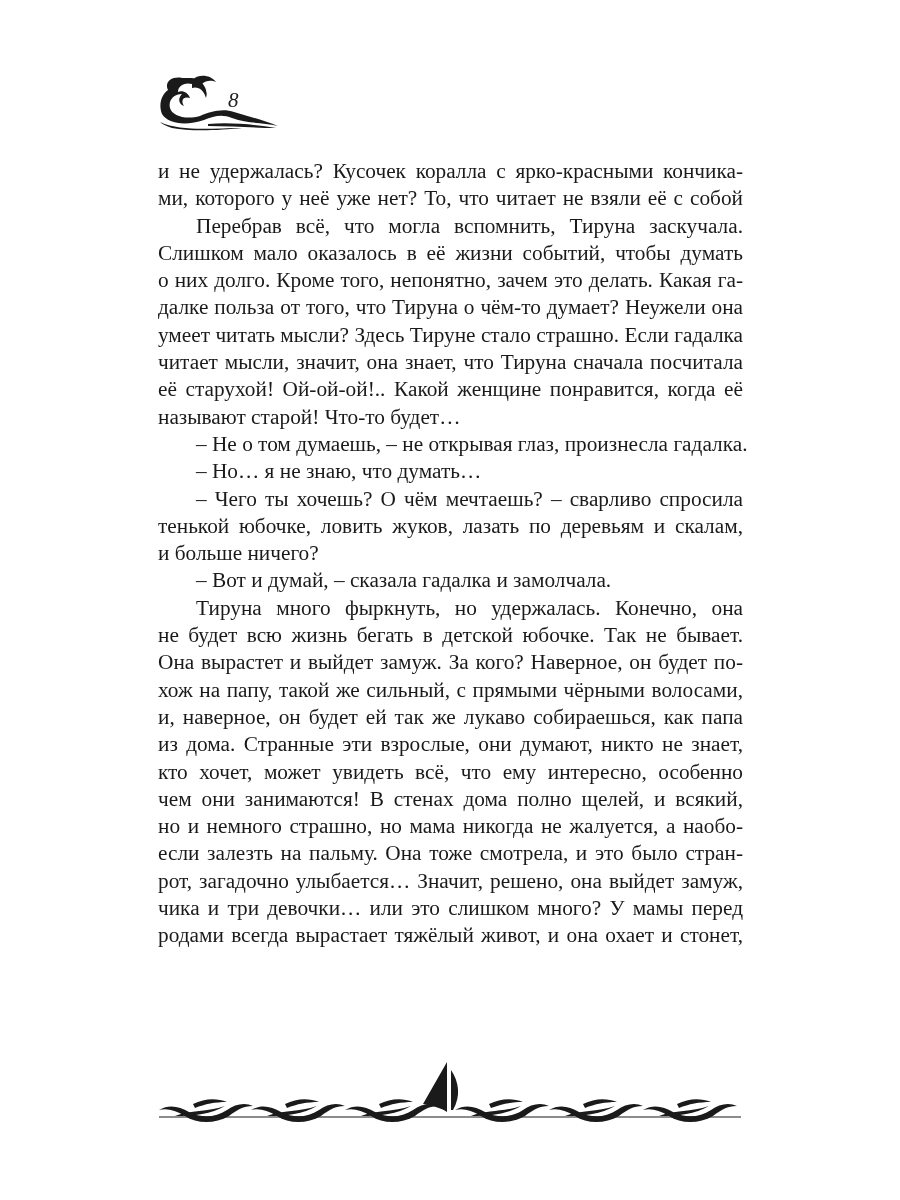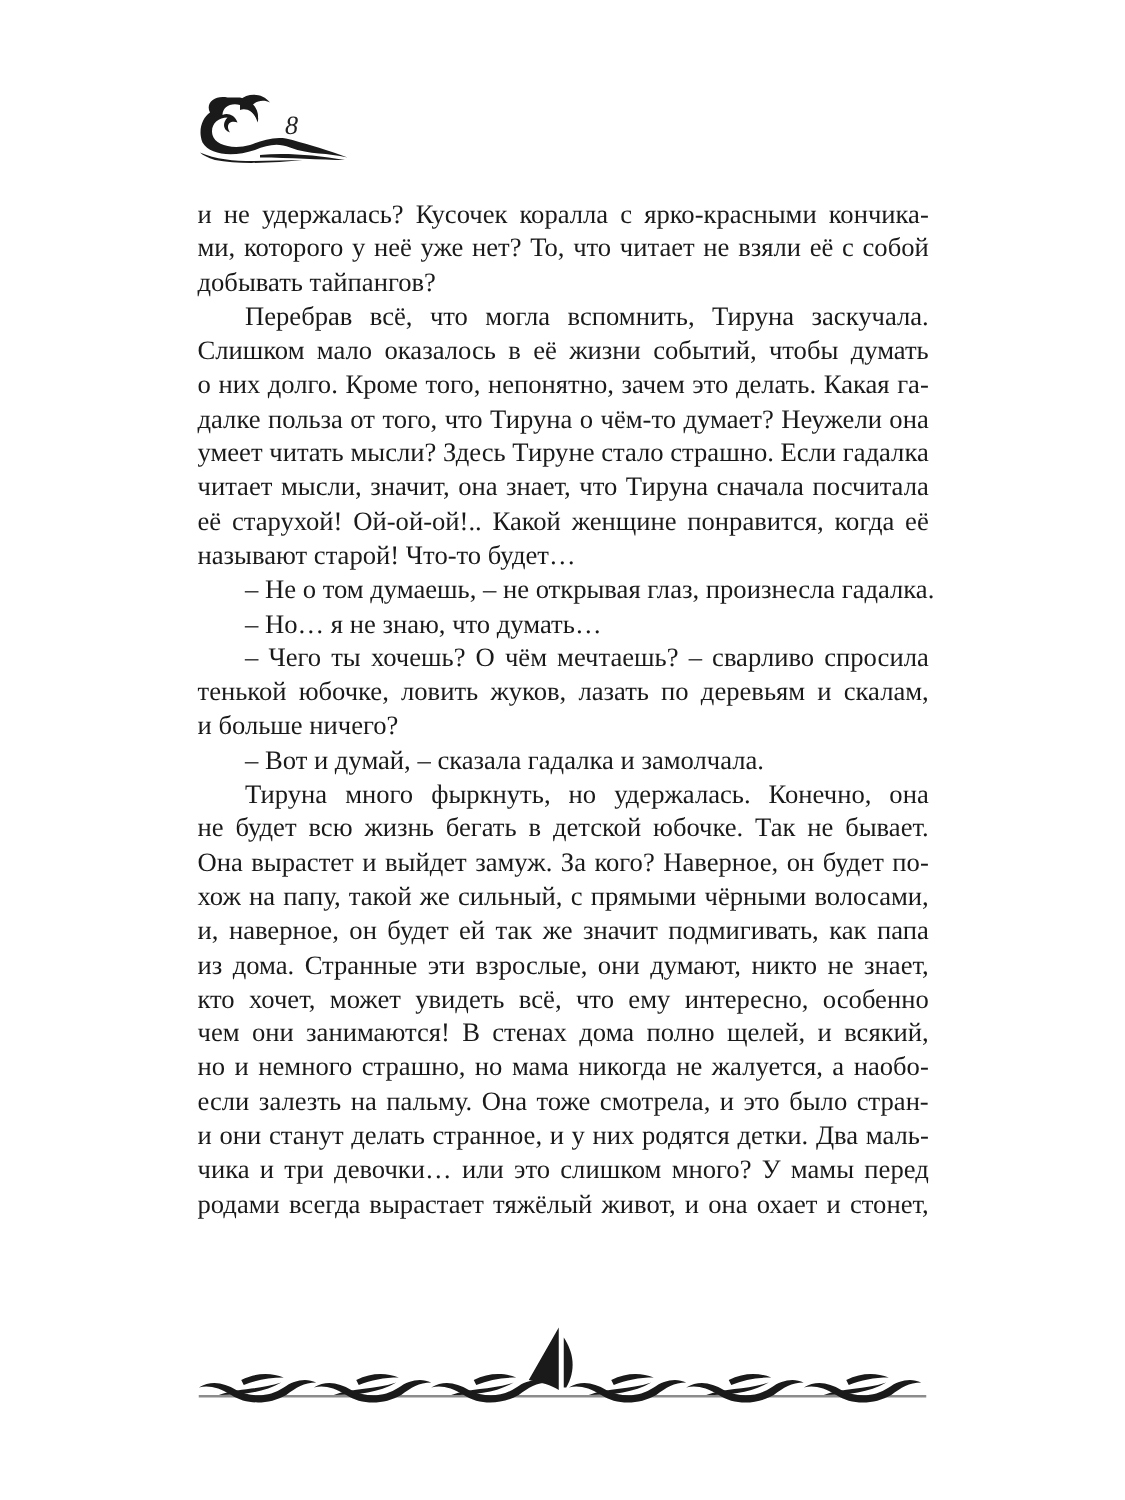--- a/index.html
+++ b/index.html
@@ -25,46 +25,45 @@
       <path d="M8 52 C30 62 60 58 90 58 C70 60 40 62 20 58 C14 56 10 54 8 52 Z"></path>
       <path d="M56 54 C76 52 100 54 124 58 C104 58 80 56 56 56 Z"></path>
     </g>
   </svg>
 
   <div class="page-number">8</div>
 
   <div class="text-block">
     <div class="line">и не удержалась? Кусочек коралла с ярко-красными кончика-</div>
     <div class="line">ми, которого у неё уже нет? То, что читает не взяли её с собой</div>
-    <div class="line last">добывать тайпангов?</div>
     <div class="line indent">Перебрав всё, что могла вспомнить, Тируна заскучала.</div>
     <div class="line">Слишком мало оказалось в её жизни событий, чтобы думать</div>
     <div class="line">о них долго. Кроме того, непонятно, зачем это делать. Какая га-</div>
     <div class="line">далке польза от того, что Тируна о чём-то думает? Неужели она</div>
     <div class="line">умеет читать мысли? Здесь Тируне стало страшно. Если гадалка</div>
     <div class="line">читает мысли, значит, она знает, что Тируна сначала посчитала</div>
     <div class="line">её старухой! Ой-ой-ой!.. Какой женщине понравится, когда её</div>
     <div class="line last">называют старой! Что-то будет…</div>
     <div class="line indent last">– Не о том думаешь, – не открывая глаз, произнесла гадалка.</div>
     <div class="line indent last">– Но… я не знаю, что думать…</div>
     <div class="line indent">– Чего ты хочешь? О чём мечтаешь? – сварливо спросила</div>
     <div class="line">тенькой юбочке, ловить жуков, лазать по деревьям и скалам,</div>
     <div class="line last">и больше ничего?</div>
     <div class="line indent last">– Вот и думай, – сказала гадалка и замолчала.</div>
     <div class="line indent">Тируна много фыркнуть, но удержалась. Конечно, она</div>
     <div class="line">не будет всю жизнь бегать в детской юбочке. Так не бывает.</div>
     <div class="line">Она вырастет и выйдет замуж. За кого? Наверное, он будет по-</div>
     <div class="line">хож на папу, такой же сильный, с прямыми чёрными волосами,</div>
-    <div class="line">и, наверное, он будет ей так же значит подмигивать, как папа</div>
+    <div class="line">и, наверное, он будет ей так же лукаво собираешься, как папа</div>
     <div class="line">из дома. Странные эти взрослые, они думают, никто не знает,</div>
     <div class="line">кто хочет, может увидеть всё, что ему интересно, особенно</div>
     <div class="line">чем они занимаются! В стенах дома полно щелей, и всякий,</div>
     <div class="line">но и немного страшно, но мама никогда не жалуется, а наобо-</div>
     <div class="line">если залезть на пальму. Она тоже смотрела, и это было стран-</div>
-    <div class="line">и они станут делать странное, и у них родятся детки. Два маль-</div>
+    <div class="line">рот, загадочно улыбается… Значит, решено, она выйдет замуж,</div>
     <div class="line">чика и три девочки… или это слишком много? У мамы перед</div>
     <div class="line">родами всегда вырастает тяжёлый живот, и она охает и стонет,</div>
   </div>
 
   <svg class="footer-ornament" viewBox="0 0 590 72" xmlns="http://www.w3.org/2000/svg">
     <g fill="#1a1a1a">
 
       <path d="M292 2 L268 44 C278 46 286 48 292 52 Z"></path>
       <path d="M296 10 C304 22 306 36 298 50 L296 50 Z"></path>
 

